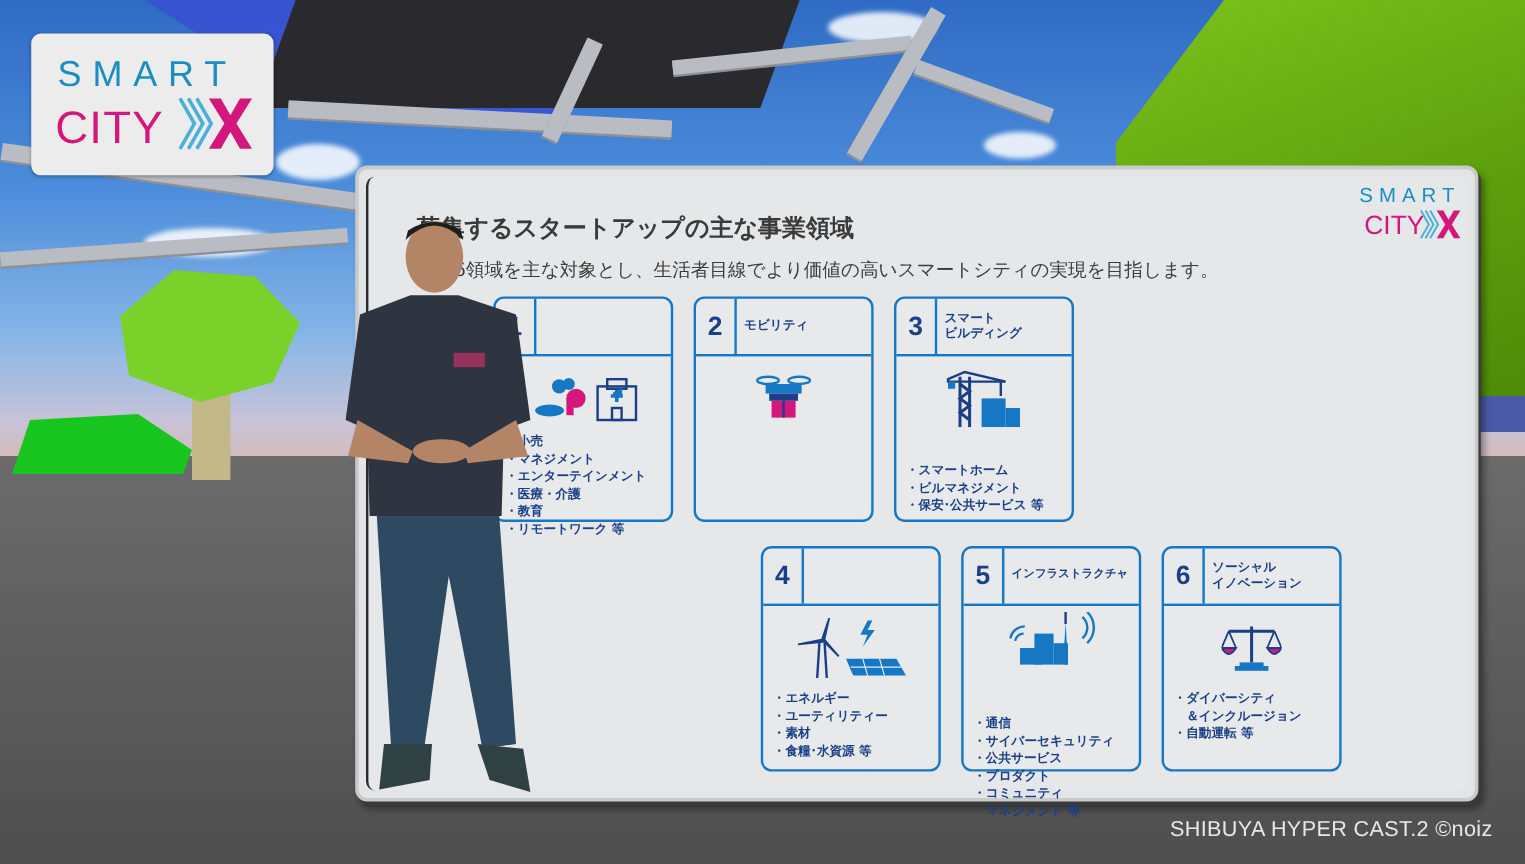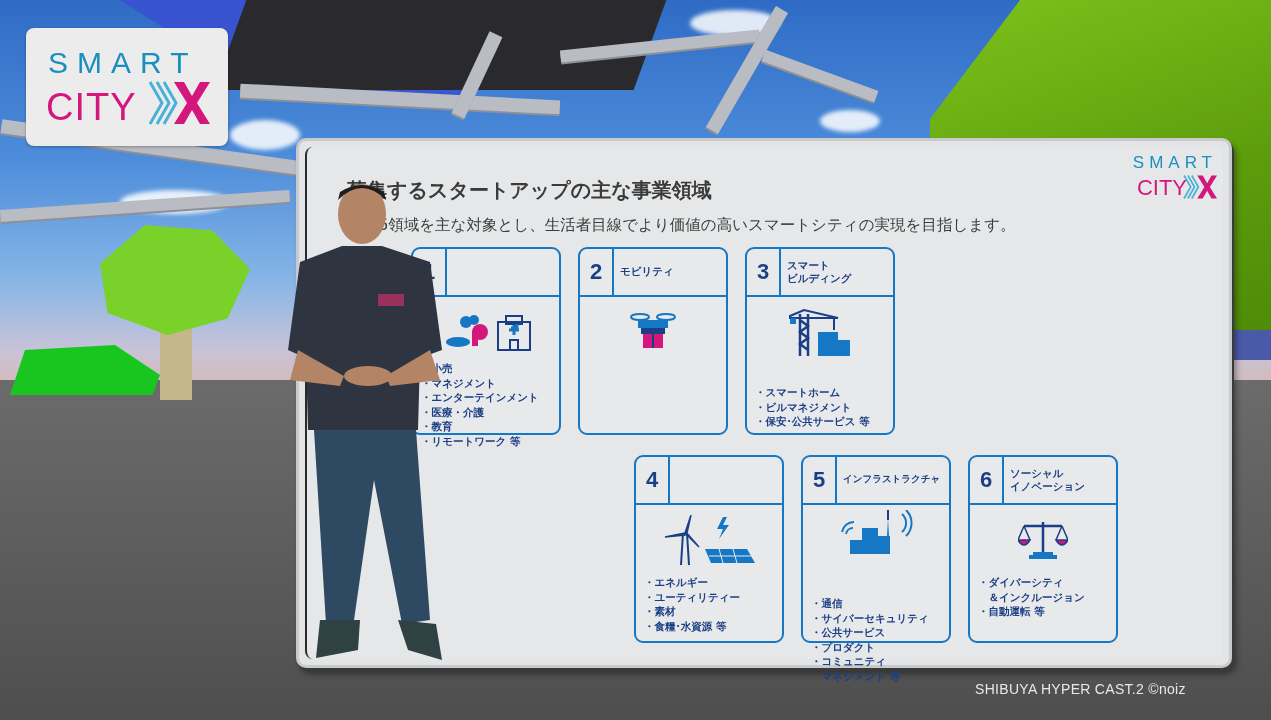--- a/index.html
+++ b/index.html
@@ -35,21 +35,21 @@
 
   .card { position:absolute; width:150px; height:188px; border:2.5px solid #1677c4; border-radius:9px; background:#e8e9ea; box-sizing:border-box; }
   .card-head { position:absolute; left:0; top:0; right:0; height:46px; border-bottom:2.5px solid #1677c4; }
   .card-num { position:absolute; left:0; top:0; width:32px; height:46px; border-right:2.5px solid #1677c4; font-family:"Liberation Sans", sans-serif; font-weight:bold; font-size:22px; color:#1b3f86; display:flex; align-items:center; justify-content:center; }
   .card-title { position:absolute; left:40px; top:0; height:46px; right:4px; display:flex; align-items:center; font-size:10.5px; font-weight:bold; color:#1b3f86; line-height:1.25; white-space:pre-line; }
   .card-icon { position:absolute; left:0; right:0; top:54px; height:58px; display:flex; justify-content:center; align-items:center; }
   .card-items { position:absolute; left:8px; right:4px; list-style:none; margin:0; padding:0; font-size:10.5px; font-weight:bold; color:#1b3f86; line-height:14.5px; }
   .card-items li { white-space:pre; }
 
   .person { position:absolute; left:280px; top:180px; width:190px; height:485px; }
-  .caption { position:absolute; left:975px; top:681px; font-family:"Liberation Sans", sans-serif; font-size:14px; color:#e8e8e8; letter-spacing:.3px; }
+  .caption { position:absolute; left:975px; top:681px; font-family:"Liberation Sans", sans-serif; font-size:18px; color:#e8e8e8; letter-spacing:.3px; }
 </style>
 </head>
 <body>
 
 <div class="scene">
   <div class="sky"></div>
   <div class="cloud" style="left:230px;top:120px;width:70px;height:30px;"></div>
   <div class="cloud" style="left:690px;top:10px;width:90px;height:26px;"></div>
   <div class="cloud" style="left:820px;top:110px;width:60px;height:22px;"></div>
   <div class="cloud" style="left:120px;top:190px;width:110px;height:24px;"></div>

